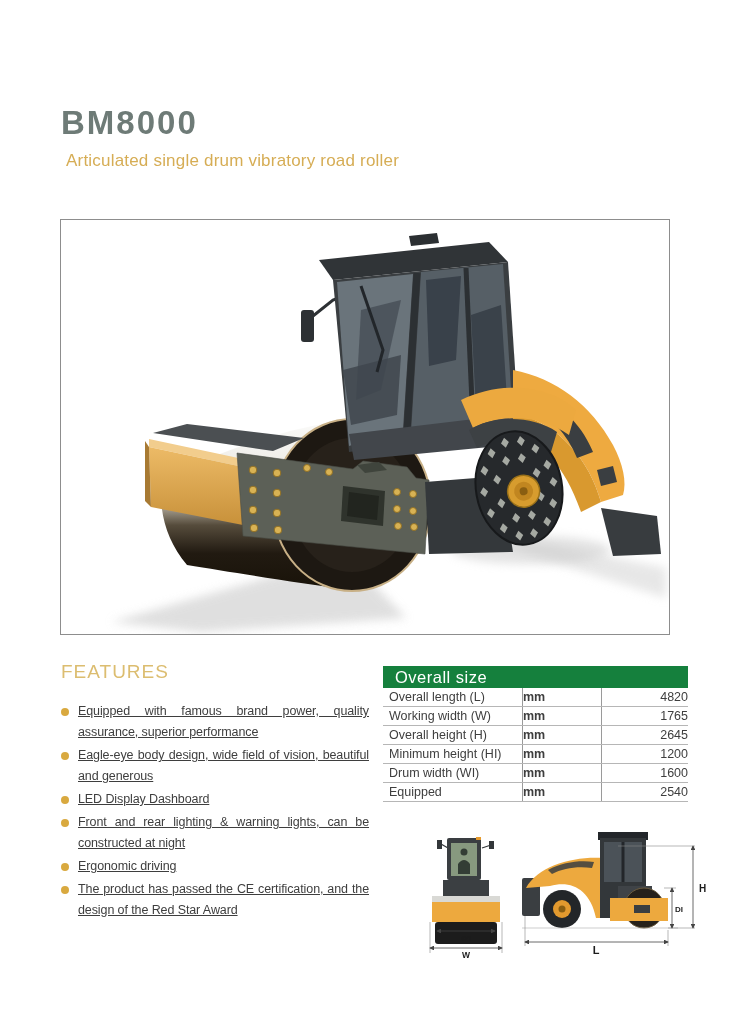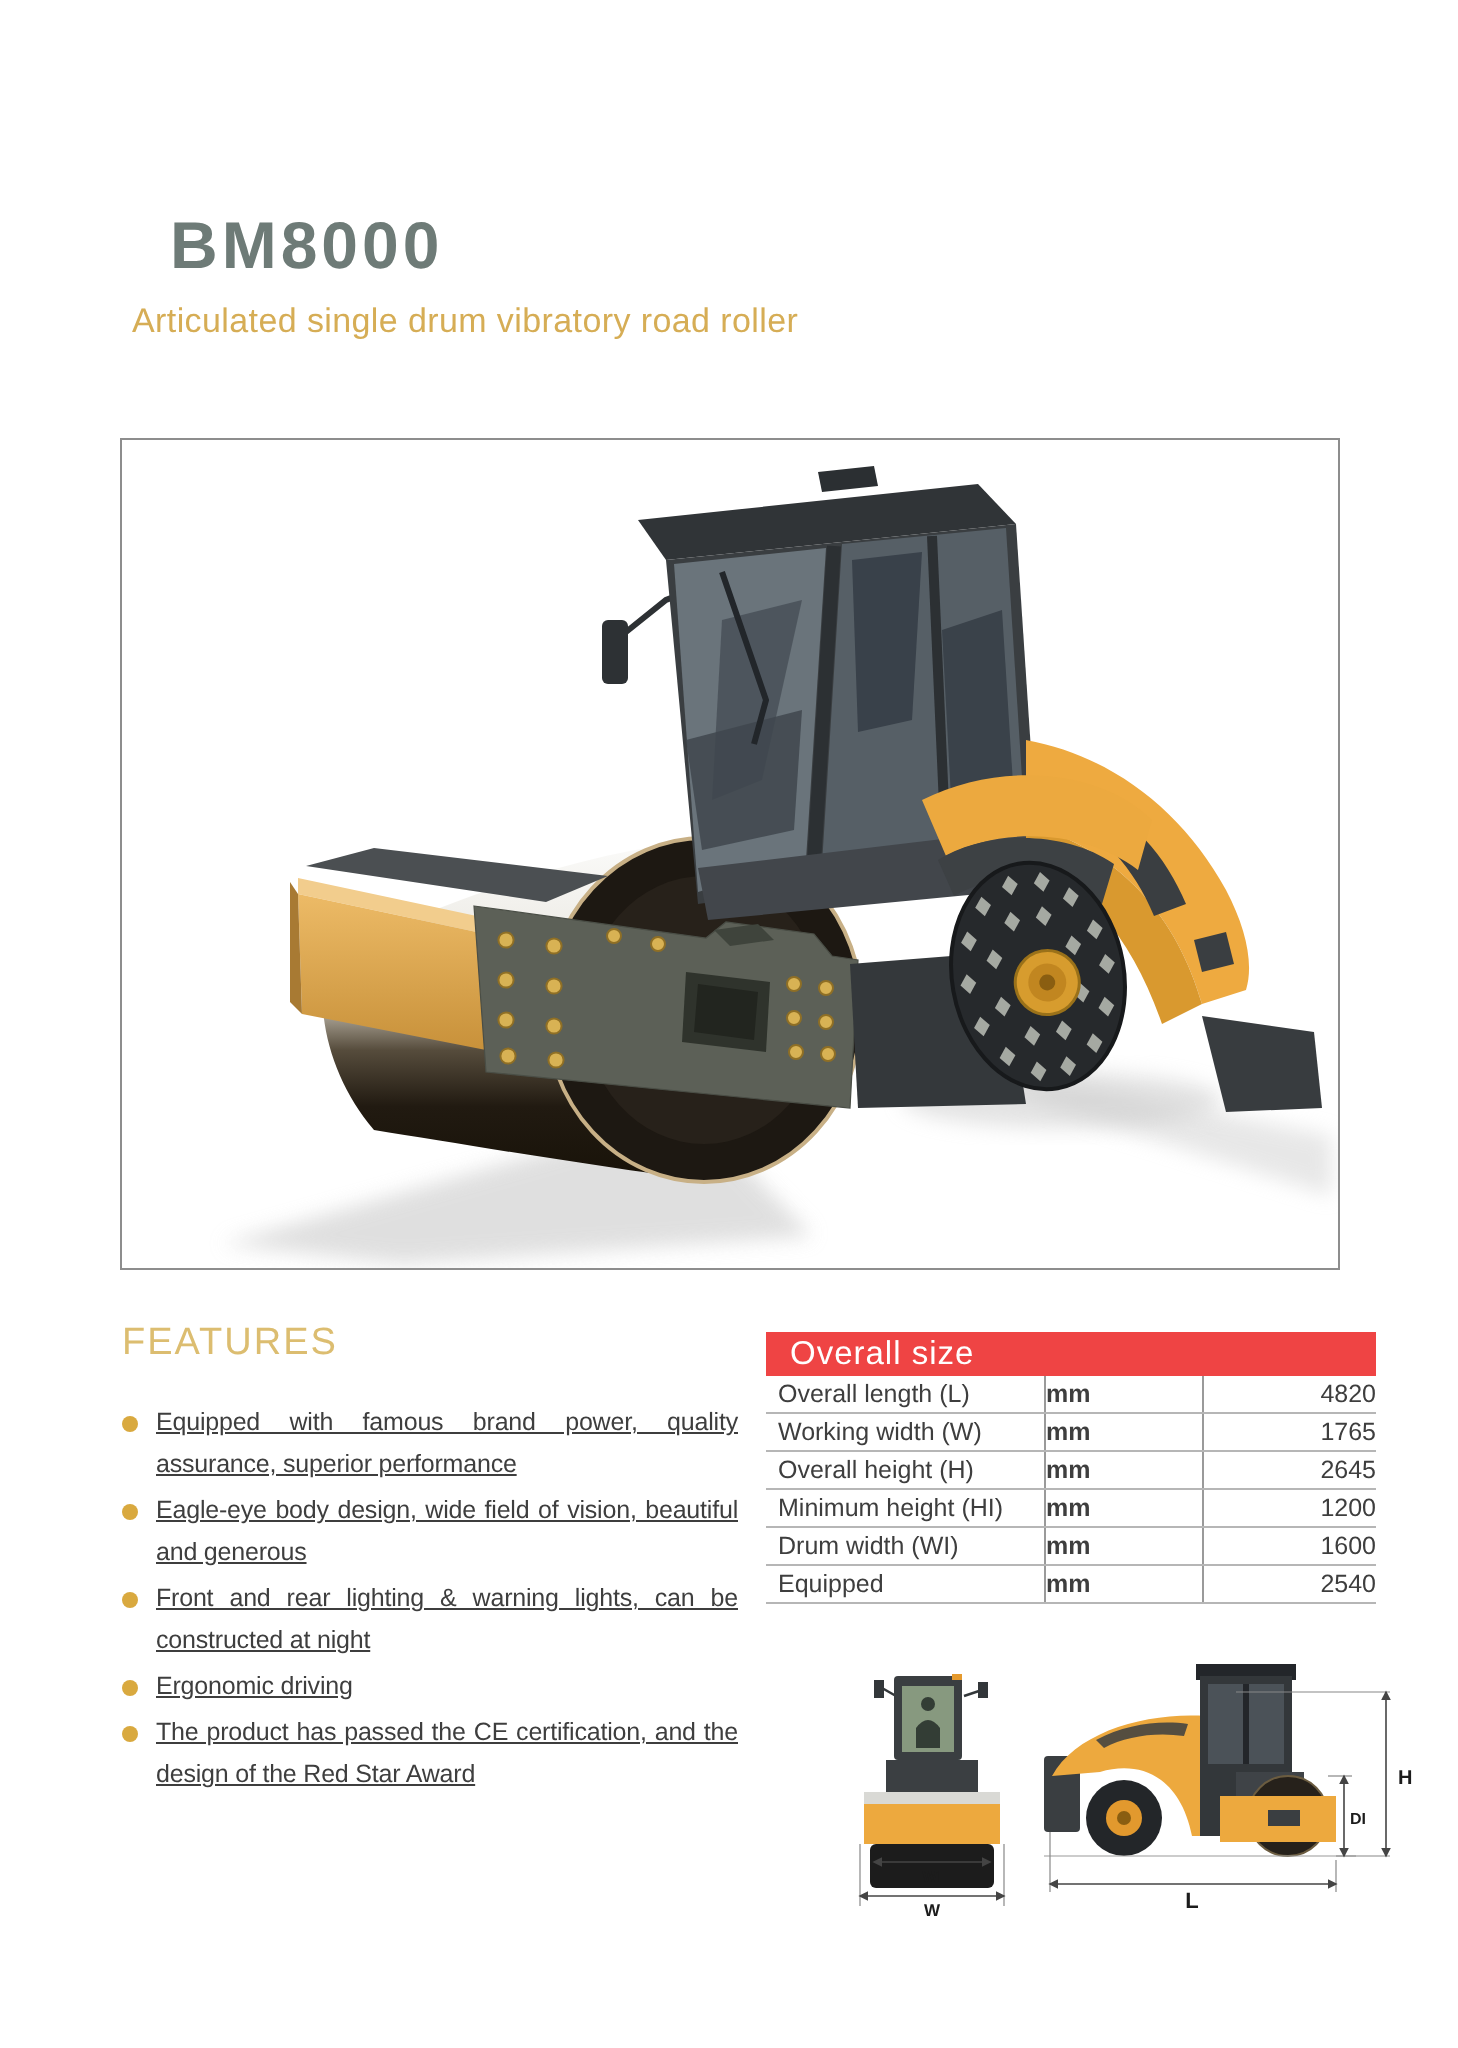--- a/index.html
+++ b/index.html
@@ -3,21 +3,21 @@
 <meta charset="utf-8">
 <style>
   html,body { margin:0; padding:0; background:#ffffff; }
   .page {
     position:relative; width:729px; height:1024px; background:#ffffff;
     font-family:"Liberation Sans", sans-serif; overflow:hidden;
   }
   
   .title {
     position:absolute; left:61px; top:104px;
-    font-size:33px; font-weight:bold; letter-spacing:2px; color:#6e7b77;margin-left:24px;
+    font-size:33px; font-weight:bold; letter-spacing:2px; color:#6e7b77;
   }
   .subtitle {
     position:absolute; left:66px; top:151px;
     font-size:17px; color:#d6ad55; letter-spacing:0.2px;
   }
   
   .photo-frame {
     position:absolute; left:60px; top:219px; width:608px; height:414px;
     border:1px solid #8d8d8d; background:#ffffff;
   }
@@ -36,21 +36,21 @@
     font-size:12.5px; line-height:21px; color:#3e3e3e;
     text-align:justify; letter-spacing:-0.1px;text-decoration:underline;
   }
   .features-list .dot {
     position:absolute; left:0; top:6.5px; width:8px; height:8px;
     border-radius:50%; background:#d9a93f;
   }
   
   .size-table { position:absolute; left:383px; top:666px; width:305px; }
   .size-header {
-    background:#ef4444; color:#ffffff; font-size:16.5px; letter-spacing:0.5px;
+    background:#15803d; color:#ffffff; font-size:16.5px; letter-spacing:0.5px;
     height:22px; line-height:22px; padding-left:12px;
   }
   .size-table table { border-collapse:collapse; width:100%; }
   .size-table td {
     height:18px; padding:0; font-size:12.5px; color:#3e3e3e;
     border-bottom:1px solid #b6b6b6;
   }
   .size-table td.param { padding-left:6px; width:133px; }
   .size-table td.unit  {
     width:78px; font-weight:bold;
@@ -195,20 +195,21 @@
         <circle cx="462" cy="272" r="9.5" fill="#c18620"></circle>
         <circle cx="462" cy="272" r="4" fill="#8a5e11"></circle>
       </g>
     </svg>
   </div>
 
   <div class="features-heading">FEATURES</div>
   <ul class="features-list">
     <li><span class="dot"></span><span>Equipped with famous brand power, quality assurance, superior performance</span></li>
     <li><span class="dot"></span><span>Eagle-eye body design, wide field of vision, beautiful and generous</span></li>
+    <li><span class="dot"></span><span>LED Display Dashboard</span></li>
     <li><span class="dot"></span><span>Front and rear lighting &amp; warning lights, can be constructed at night</span></li>
     <li><span class="dot"></span><span>Ergonomic driving</span></li>
     <li><span class="dot"></span><span>The product has passed the CE certification, and the design of the Red Star Award</span></li>
   </ul>
 
   <div class="size-table">
     <div class="size-header">Overall size</div>
     <table>
       <tbody>
         <tr>

